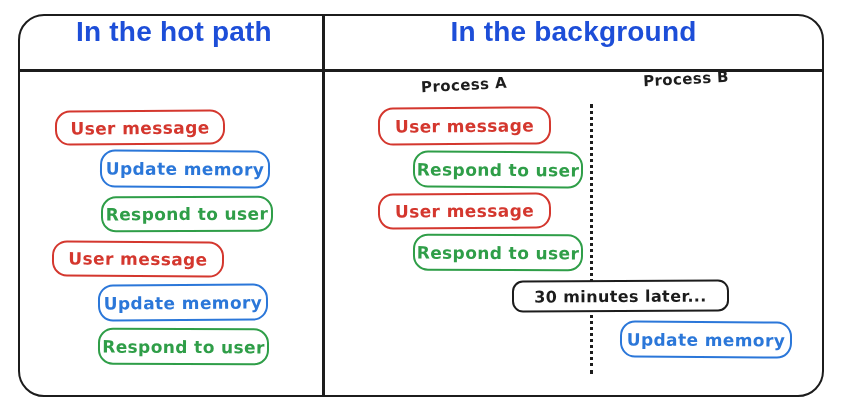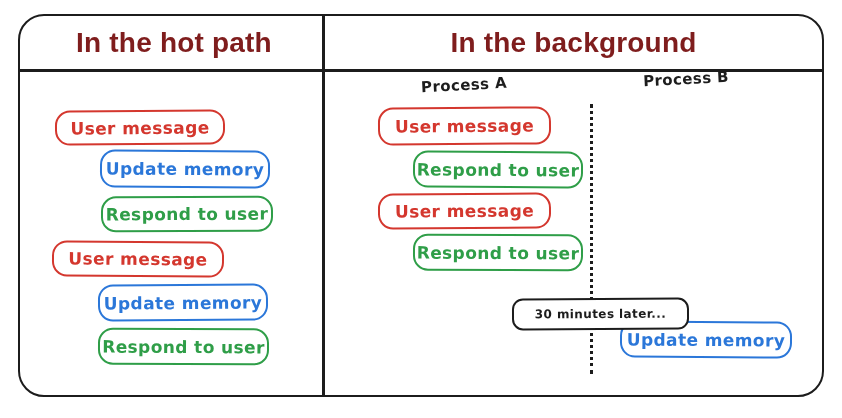--- a/index.html
+++ b/index.html
@@ -28,25 +28,25 @@
     background: var(--ink);
   }
   .hdivider {
     position: absolute;
     left: 19px; top: 69px;
     width: 804px; height: 2.5px;
     background: var(--ink);
   }
   .panel-title {
     position: absolute;
-    top: 27px;
+    top: 16px;
     font-family: "Liberation Sans", sans-serif;
     font-size: 28px;
     font-weight: 600;
-    color: #7f1d1d;
+    color: #1d4ed8;
     text-align: center;
     letter-spacing: 0.2px;
   }
   .title-left  { left: 26px;  width: 296px; }
   .title-right { left: 323px; width: 501px; text-align: center; }
 
   .process-label {
     position: absolute;
     font-size: 15px;
     font-weight: 600;
@@ -94,21 +94,21 @@
   .hb5 { left: 98px;  top: 284px; width: 170px; height: 37px; transform: rotate(-0.4deg); }
   .hb6 { left: 98px;  top: 328px; width: 171px; height: 37px; transform: rotate(0.3deg); }
 
   
   .ab1 { left: 378px; top: 107px; width: 173px; height: 38px; transform: rotate(-0.5deg); }
   .ab2 { left: 413px; top: 151px; width: 170px; height: 37px; transform: rotate(0.4deg); }
   .ab3 { left: 378px; top: 193px; width: 173px; height: 36px; transform: rotate(-0.4deg); }
   .ab4 { left: 413px; top: 234px; width: 170px; height: 37px; transform: rotate(0.3deg); }
 
   
-  .note { left: 512px; top: 298px; width: 177px; height: 32px; font-size: 12px; transform: rotate(-0.3deg); z-index: 3; }
+  .note { left: 512px; top: 280px; width: 217px; height: 32px; font-size: 16px; transform: rotate(-0.3deg); z-index: 3; }
   .bb1  { left: 620px; top: 321px; width: 172px; height: 37px; transform: rotate(0.4deg); }
 </style>
 </head>
 <body>
 
 <div class="stage">
 
   <div class="frame"></div>
   <div class="vdivider"></div>
   <div class="hdivider"></div>

